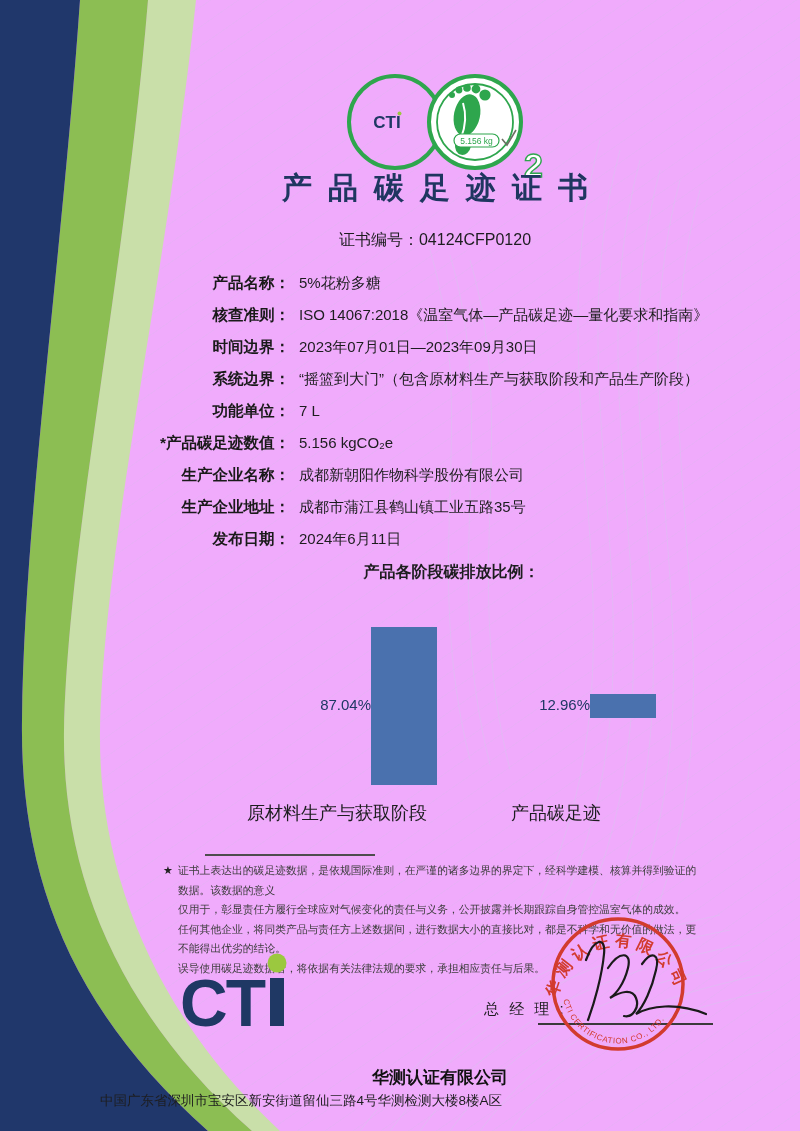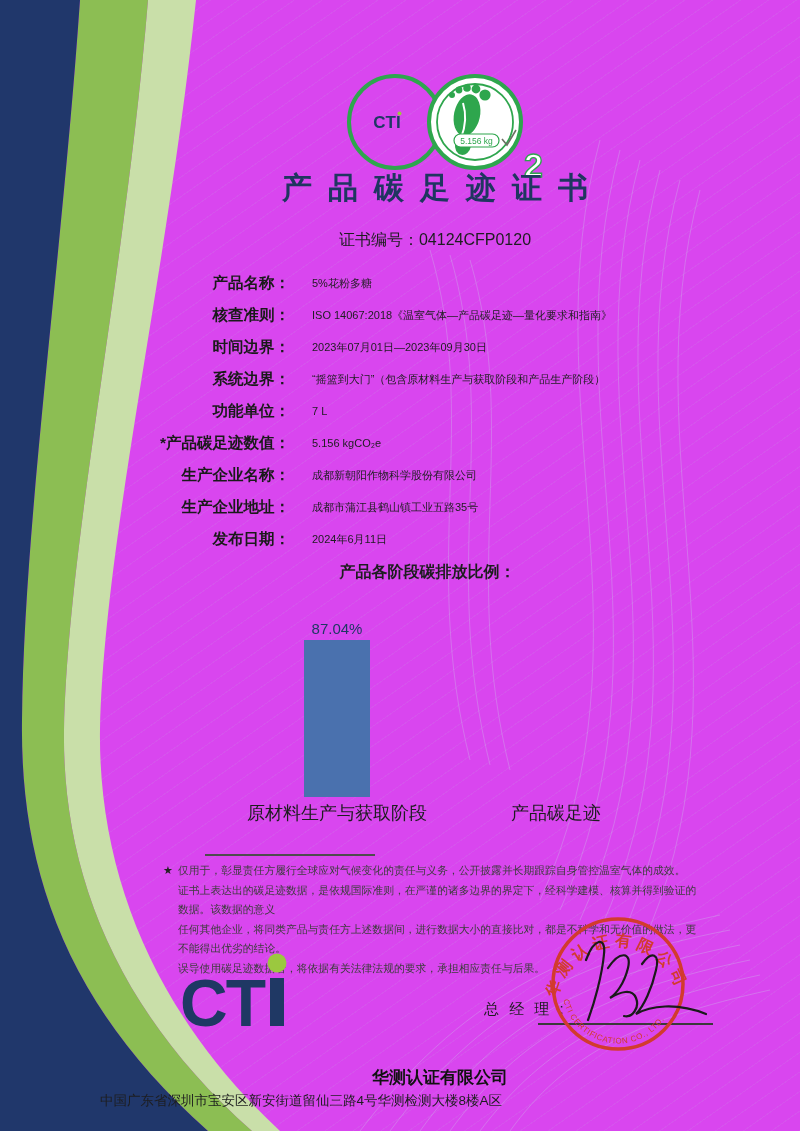--- a/index.html
+++ b/index.html
@@ -1,20 +1,20 @@
 <!DOCTYPE html>
 <html><head>
 <meta charset="utf-8">
 <style>
   * { margin:0; padding:0; box-sizing:border-box; }
   html,body { background:#e8e8e8; }
   body { font-family:"Liberation Sans","DejaVu Sans",sans-serif; }
   .page {
     position:relative; width:800px; height:1131px; margin:0 auto;
-    background:#d946ef; overflow:hidden;
+    background:#f0abfc; overflow:hidden;
   }
   .stripes {
     position:absolute; inset:0; z-index:0; pointer-events:none;
     background:repeating-linear-gradient(-35deg,
       rgba(185,200,215,0.10) 0 1px, transparent 1px 16px);
   }
   .mesh { position:absolute; left:0; top:0; z-index:0; pointer-events:none; }
   .band-svg { position:absolute; left:0; top:0; z-index:1; pointer-events:none; }
 
   .content { position:absolute; inset:0; z-index:2; }
@@ -25,37 +25,37 @@
     position:absolute; left:140px; top:168px; width:590px;
     text-align:center; font-size:30px; font-weight:700;
     color:#1F3660; letter-spacing:16px; padding-left:16px;
   }
   .cert-line {
     position:absolute; left:140px; top:230px; width:590px;
     text-align:center; font-size:16px; color:#1d1d1f;
   }
 
   .fields { position:absolute; left:140px; top:272px; width:590px; }
-  .field-row { display:flex; align-items:flex-start; height:32px;gap:13px; }
+  .field-row { display:flex; align-items:flex-start; height:32px; }
   .field-label {
     width:150px; text-align:right; font-weight:700;
     font-size:15.5px; color:#1a1a1a; line-height:22px; flex:none;
   }
   .field-value {
-    flex:1; padding-left:9px; font-size:11px; color:#1d1d1f; line-height:22px;
+    flex:1; padding-left:9px; font-size:15px; color:#1d1d1f; line-height:22px;
   }
 
   .chart-title {
-    position:absolute; left:140px; top:562px; width:575px;
+    position:absolute; left:164px; top:562px; width:575px;
     text-align:center; font-size:16px; font-weight:700; color:#1d1d1f;
   }
   .chart-area { position:absolute; left:150px; top:615px; width:575px; height:210px; }
   .bar-col {
     position:absolute; top:0; bottom:28px; width:200px;
-    display:flex; flex-direction:column; align-items:center; justify-content:flex-end;
+    display:flex; flex-direction:row; align-items:center; justify-content:flex-end;
   }
   .bar-value { font-size:15px; color:#1F3864; margin-bottom:3px; }
   .bar { width:66px; }
   .bar-cat {
     position:absolute; bottom:0; width:200px; text-align:center;
     font-size:18px; color:#1d1d1f;
   }
 
   .divider { position:absolute; left:205px; top:854px; width:170px; height:1.5px; background:#4d4d4d; }
   .disclaimer {
@@ -183,30 +183,34 @@
         </div>
       </div>
 
     <div class="chart-title">产品各阶段碳排放比例：</div>
     <div class="chart-area" id="chart">
         <div class="bar-col" style="left: 87px; width: 200px;">
           <div class="bar-value">87.04%</div>
           <div class="bar" style="height: 157.02px; background: rgb(74, 113, 174);"></div>
         </div>
         <div class="bar-cat" style="left: 87px;">原材料生产与获取阶段</div>
+        <div class="bar-col" style="left: 306px; width: 200px;">
+          <div class="bar-value">12.96%</div>
+          <div class="bar" style="height: 23.3798px; background: rgb(74, 113, 174);"></div>
+        </div>
         <div class="bar-cat" style="left: 306px;">产品碳足迹</div>
       </div>
 
     <div class="divider"></div>
 
     <div class="disclaimer">
       <span class="disc-star">★</span>
       <div class="body-lines" id="disclaimer-lines">
+          <div>证书上表达出的碳足迹数据，是依规国际准则，在严谨的诸多边界的界定下，经科学建模、核算并得到验证的数据。该数据的意义</div>
           <div>仅用于，彰显责任方履行全球应对气候变化的责任与义务，公开披露并长期跟踪自身管控温室气体的成效。</div>
-          <div>证书上表达出的碳足迹数据，是依规国际准则，在严谨的诸多边界的界定下，经科学建模、核算并得到验证的数据。该数据的意义</div>
           <div>任何其他企业，将同类产品与责任方上述数据间，进行数据大小的直接比对，都是不科学和无价值的做法，更不能得出优劣的结论。</div>
           <div>误导使用碳足迹数据者，将依据有关法律法规的要求，承担相应责任与后果。</div>
         </div>
     </div>
 
     <svg class="cti-logo" width="115" height="88" viewBox="0 0 115 88">
       <text x="-2" y="76" font-size="66" font-weight="800" fill="#1F3864" letter-spacing="-2">CT</text>
       <rect x="88" y="28" width="14" height="48" fill="#1F3864"></rect>
       <circle cx="95" cy="13" r="9.5" fill="#9BC83F"></circle>
     </svg>

